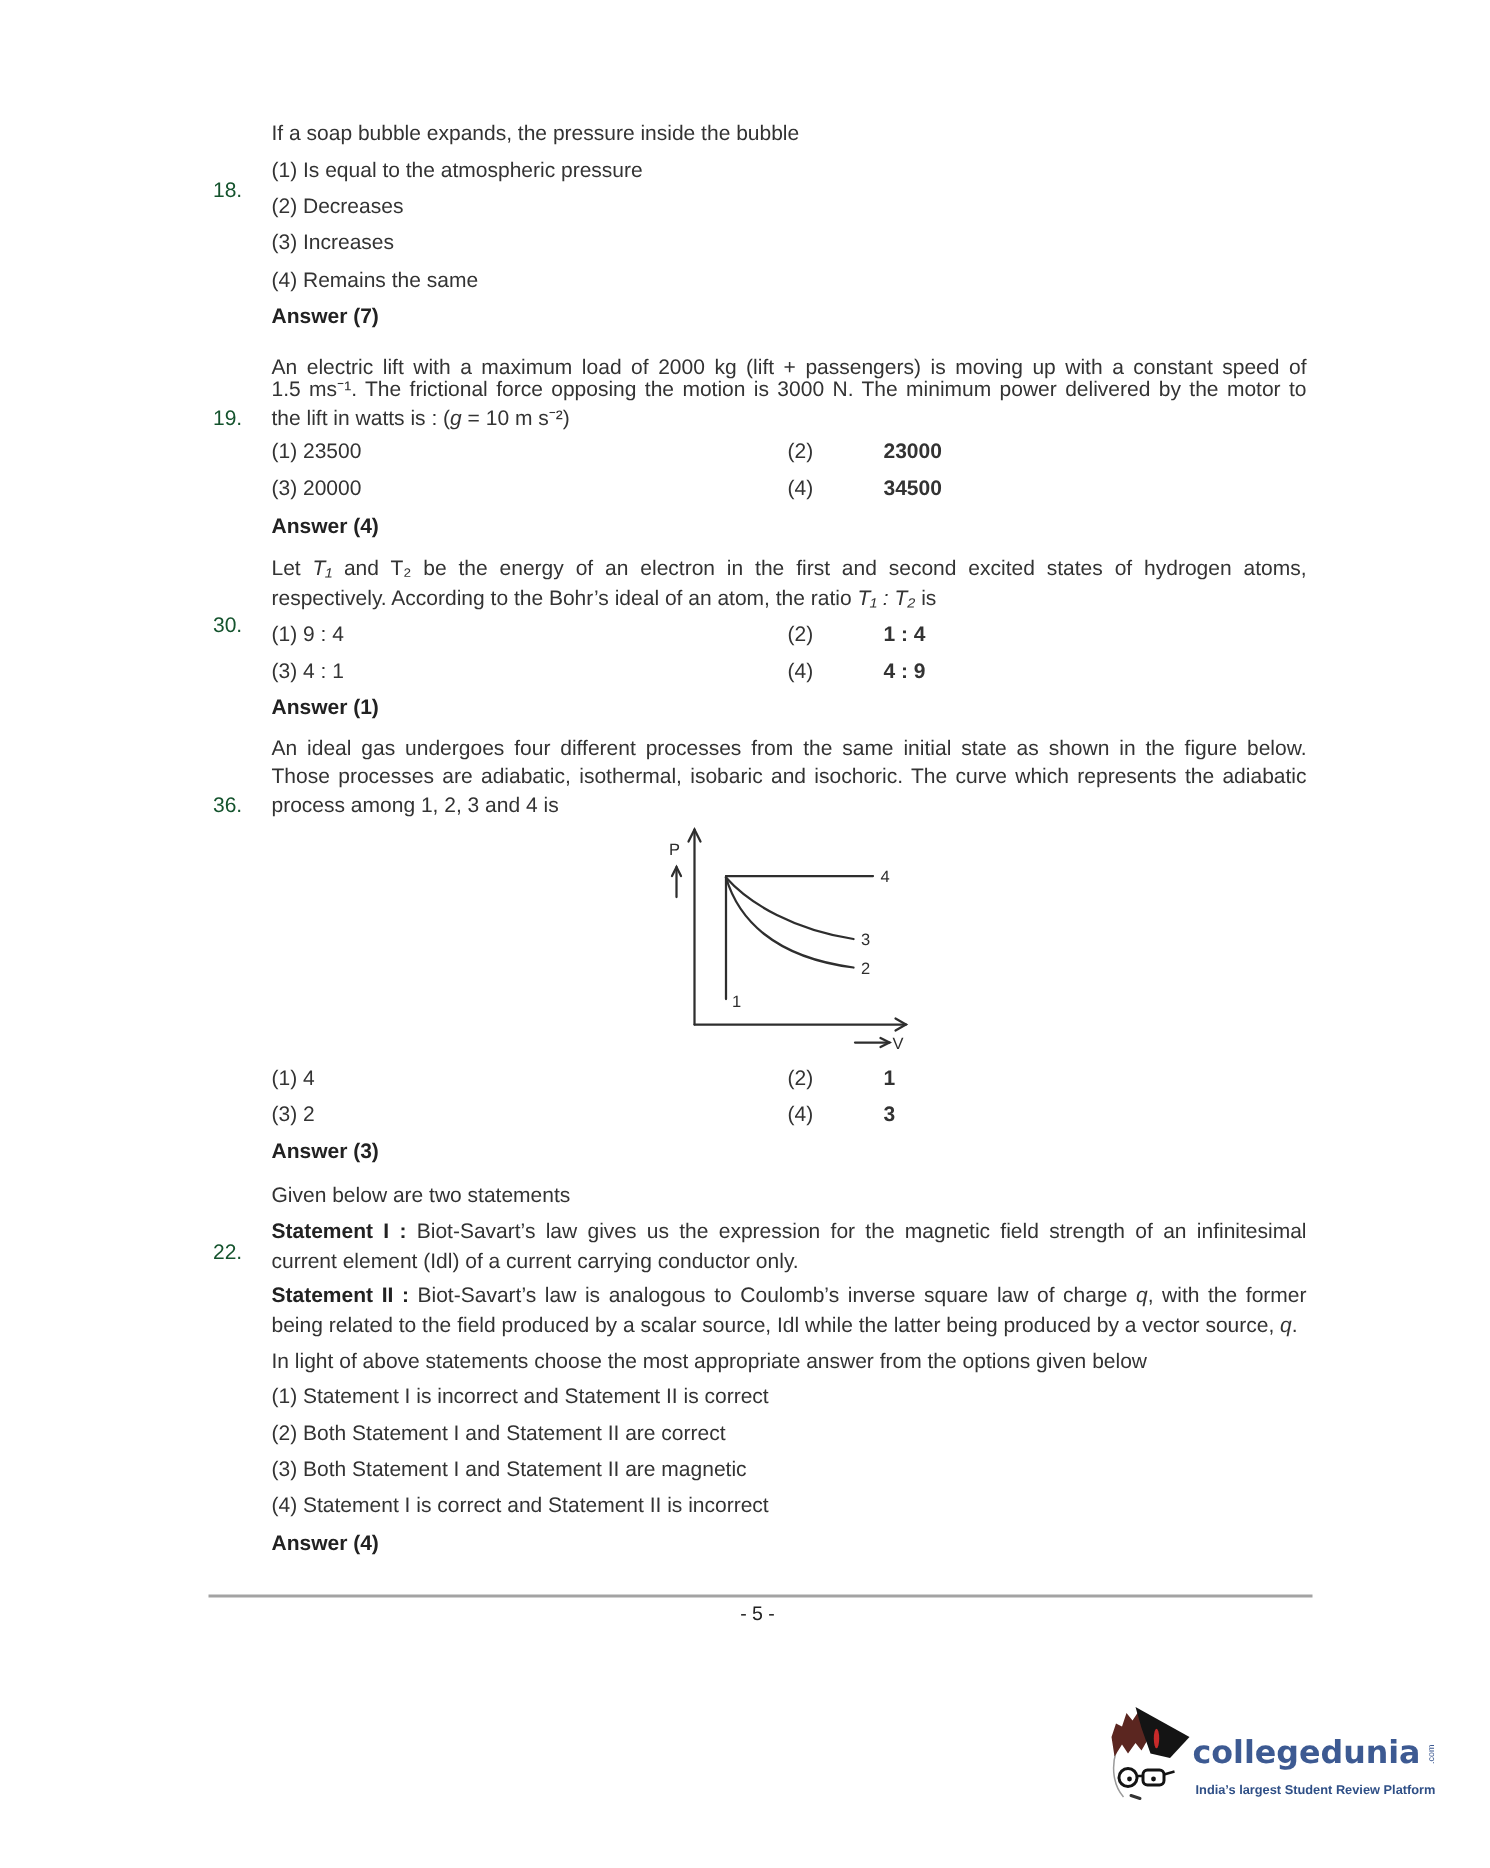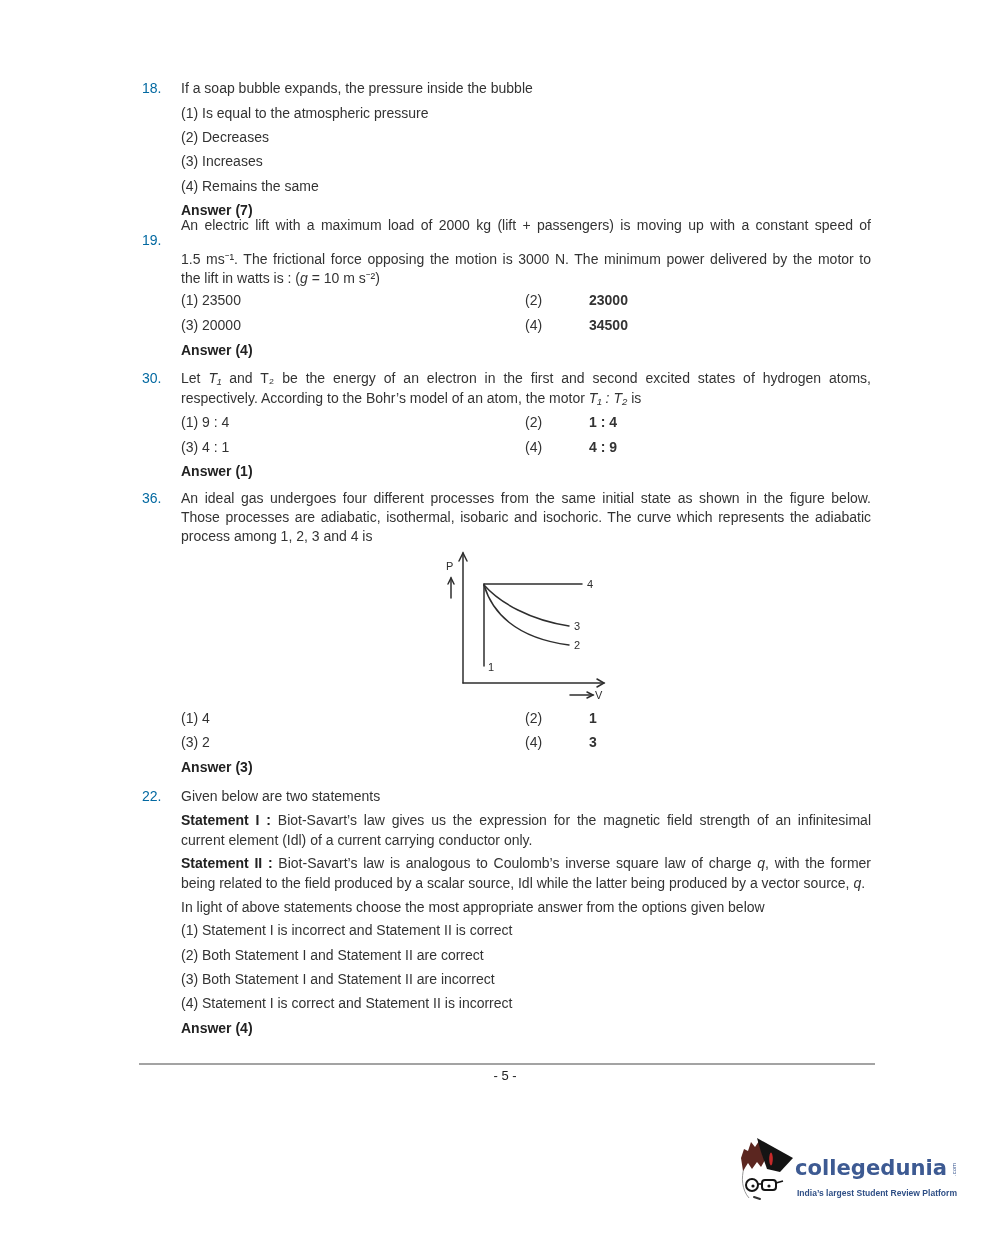--- a/index.html
+++ b/index.html
@@ -4,21 +4,21 @@
 <style>
   html, body { margin: 0; padding: 0; }
   body {
     width: 993px; height: 1245px; position: relative; overflow: hidden;
     background: #ffffff; color: #333333;
     font-family: "Liberation Sans", sans-serif; font-size: 14px;
   }
   .ln { position: absolute; line-height: 18px; white-space: nowrap; }
   .jl { position: absolute; line-height: 18px; width: 690px; left: 181px;
         text-align: justify; text-align-last: justify; }
-  .num { left: 142px; color: #0369a1; }
+  .num { left: 142px; color: #14532d; margin-top: 38px; }
   .stem { left: 181px; }
   .ol { left: 181px; }
   .ot { left: 202px; }
   .ol2 { left: 525px; }
   .ot2 { left: 589px; font-weight: bold; }
   .ans { left: 181px; font-weight: bold; color: #222222; }
   .lbl { font-weight: bold; color: #222222; }
   i { font-style: italic; }
   .divider { position: absolute; left: 139px; width: 736px; top: 1063px; height: 2px; background: #a3a3a3; }
   .pageno { position: absolute; left: 470px; width: 70px; top: 1067px; line-height: 18px;
@@ -37,38 +37,38 @@
   <div class="ln ot" style="top:128px">Decreases</div>
   <div class="ln ol" style="top:152px">(3)</div>
   <div class="ln ot" style="top:152px">Increases</div>
   <div class="ln ol" style="top:176.5px">(4)</div>
   <div class="ln ot" style="top:176.5px">Remains the same</div>
   <div class="ln ans" style="top:201px">Answer (7)</div>
 </div>
 
 <div>
   <div class="ln num" style="top:230.5px">19.</div>
-  <div class="jl" style="top:216px">An electric lift with a maximum load of 2000 kg (lift + passengers) is moving up with a constant speed of</div>
+  <div class="jl" style="top:235px">An electric lift with a maximum load of 2000 kg (lift + passengers) is moving up with a constant speed of</div>
   <div class="jl" style="top:250px">1.5 ms⁻¹. The frictional force opposing the motion is 3000 N. The minimum power delivered by the motor to</div>
   <div class="ln stem" style="top:268.5px"><span>the lift in watts is : (</span><i>g</i><span> = 10 m s⁻²)</span></div>
   <div class="ln ol" style="top:291px">(1)</div>
   <div class="ln ot" style="top:291px">23500</div>
   <div class="ln ol2" style="top:291px">(2)</div>
   <div class="ln ot2" style="top:291px">23000</div>
   <div class="ln ol" style="top:316px">(3)</div>
   <div class="ln ot" style="top:316px">20000</div>
   <div class="ln ol2" style="top:316px">(4)</div>
   <div class="ln ot2" style="top:316px">34500</div>
   <div class="ln ans" style="top:341px">Answer (4)</div>
 </div>
 
 <div>
   <div class="ln num" style="top:369px">30.</div>
   <div class="jl" style="top:369px"><span>Let </span><i>T₁</i><span> and T₂ be the energy of an electron in the first and second excited states of hydrogen atoms,</span></div>
-  <div class="ln stem" style="top:389px"><span>respectively. According to the Bohr’s model of an atom, the motor </span><i>T₁ : T₂</i><span> is</span></div>
+  <div class="ln stem" style="top:389px"><span>respectively. According to the Bohr’s ideal of an atom, the ratio </span><i>T₁ : T₂</i><span> is</span></div>
   <div class="ln ol" style="top:413px">(1)</div>
   <div class="ln ot" style="top:413px">9 : 4</div>
   <div class="ln ol2" style="top:413px">(2)</div>
   <div class="ln ot2" style="top:413px">1 : 4</div>
   <div class="ln ol" style="top:438px">(3)</div>
   <div class="ln ot" style="top:438px">4 : 1</div>
   <div class="ln ol2" style="top:438px">(4)</div>
   <div class="ln ot2" style="top:438px">4 : 9</div>
   <div class="ln ans" style="top:462px">Answer (1)</div>
 </div>
@@ -133,21 +133,21 @@
   <div class="jl" style="top:853.5px"><span class="lbl">Statement II :</span><span> Biot-Savart’s law is analogous to Coulomb’s inverse square law of charge </span><i>q</i><span>, with the former</span></div>
   <div class="ln stem" style="top:873.5px"><span>being related to the field produced by a scalar source, Idl while the latter being produced by a vector source, </span><i>q</i><span>.</span></div>
 
   <div class="ln stem" style="top:898px">In light of above statements choose the most appropriate answer from the options given below</div>
 
   <div class="ln ol" style="top:920.5px">(1)</div>
   <div class="ln ot" style="top:920.5px">Statement I is incorrect and Statement II is correct</div>
   <div class="ln ol" style="top:945.5px">(2)</div>
   <div class="ln ot" style="top:945.5px">Both Statement I and Statement II are correct</div>
   <div class="ln ol" style="top:969.5px">(3)</div>
-  <div class="ln ot" style="top:969.5px">Both Statement I and Statement II are incorrect</div>
+  <div class="ln ot" style="top:969.5px">Both Statement I and Statement II are magnetic</div>
   <div class="ln ol" style="top:994px">(4)</div>
   <div class="ln ot" style="top:994px">Statement I is correct and Statement II is incorrect</div>
   <div class="ln ans" style="top:1019px">Answer (4)</div>
 </div>
 
 <div class="divider"></div>
 <div class="pageno">- 5 -</div>
 
 <svg style="position:absolute; left:730px; top:1130px;" width="240" height="85" viewBox="730 1130 240 85">
   <g>

